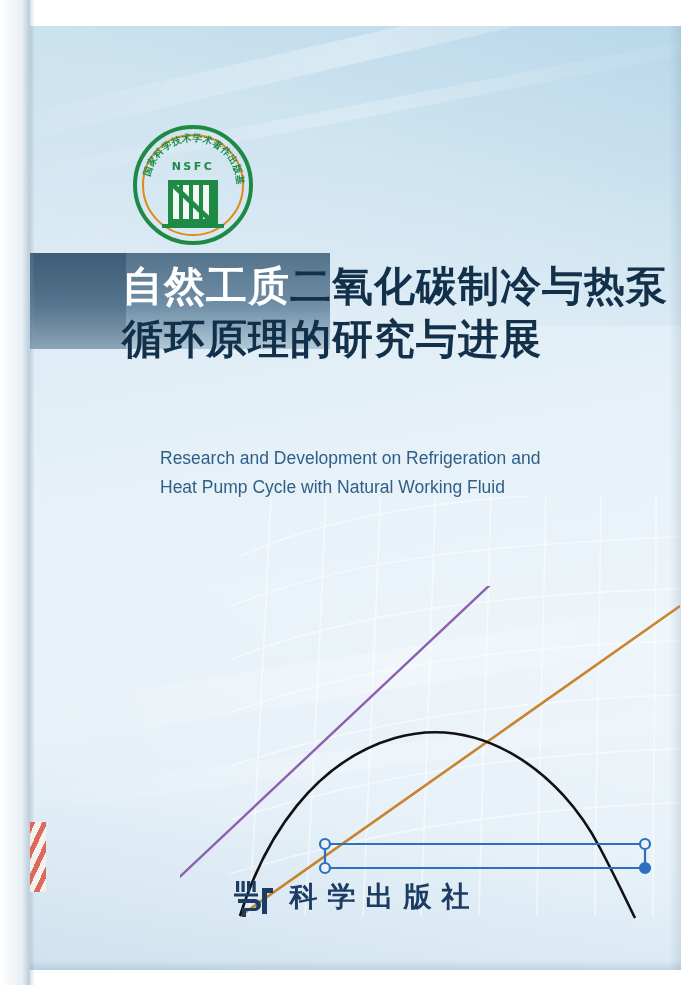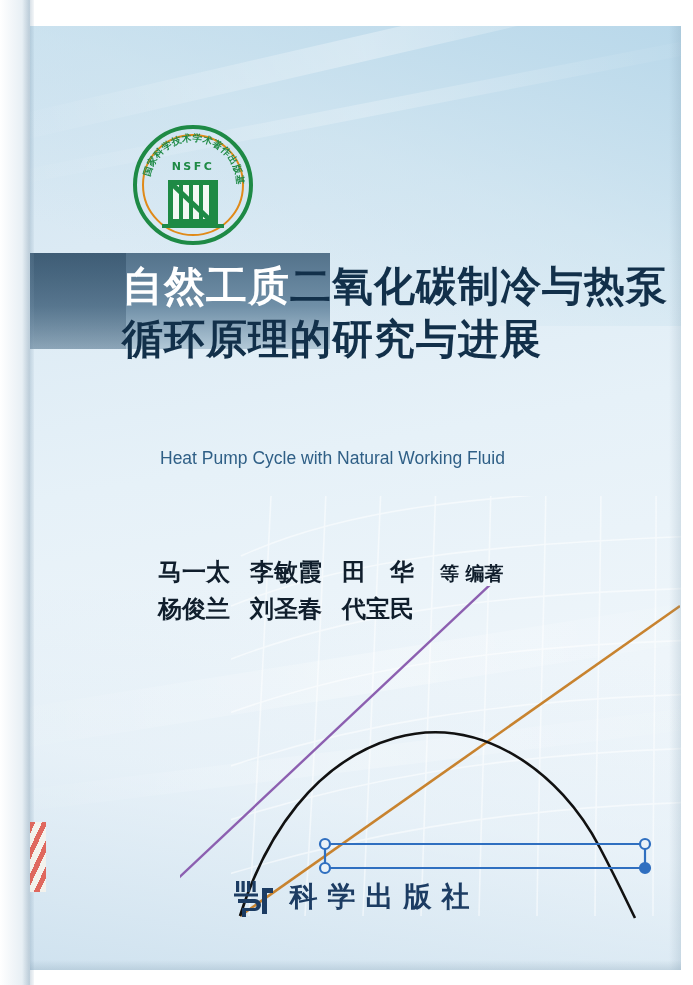--- a/index.html
+++ b/index.html
@@ -290,36 +290,24 @@
 
     <div class="title-band"></div>
     <div class="title-band2"></div>
 
     <div class="title-wrap">
       <div class="title-line l1"><span class="hl">自然工质</span><span>二氧化碳制冷与热泵</span></div>
       <div class="title-line l2">循环原理的研究与进展</div>
     </div>
 
     <div class="subtitle">
+      <div>Research and Development on Refrigeration and</div>
       <div>Heat Pump Cycle with Natural Working Fluid</div>
     </div>
 
-    <div class="authors">
-      <div class="row">
-        <span class="nm">马一太</span>
-        <span class="nm">李敏霞</span>
-        <span class="nm">田　华</span>
-        <span class="tail">等 编著</span>
-      </div>
-      <div class="row">
-        <span class="nm">杨俊兰</span>
-        <span class="nm">刘圣春</span>
-        <span class="nm">代宝民</span>
-      </div>
-    </div>
 
     <div class="publisher">
       <svg class="pub-mark" viewBox="0 0 46 40">
         <g fill="#1c3c63">
           <rect x="4" y="3" width="3.2" height="11"></rect>
           <rect x="9.5" y="3" width="3.2" height="11"></rect>
           <rect x="15" y="3" width="3.2" height="11"></rect>
           <rect x="20.5" y="3" width="3.2" height="11"></rect>
           <rect x="2" y="15.5" width="24" height="3"></rect>
           <path d="M6,21 h17 a6,6 0 0 1 0,12 h-9 v6 h-4 v-9 h12 a2.4,2.4 0 0 0 0,-5 h-16 z"></path>

